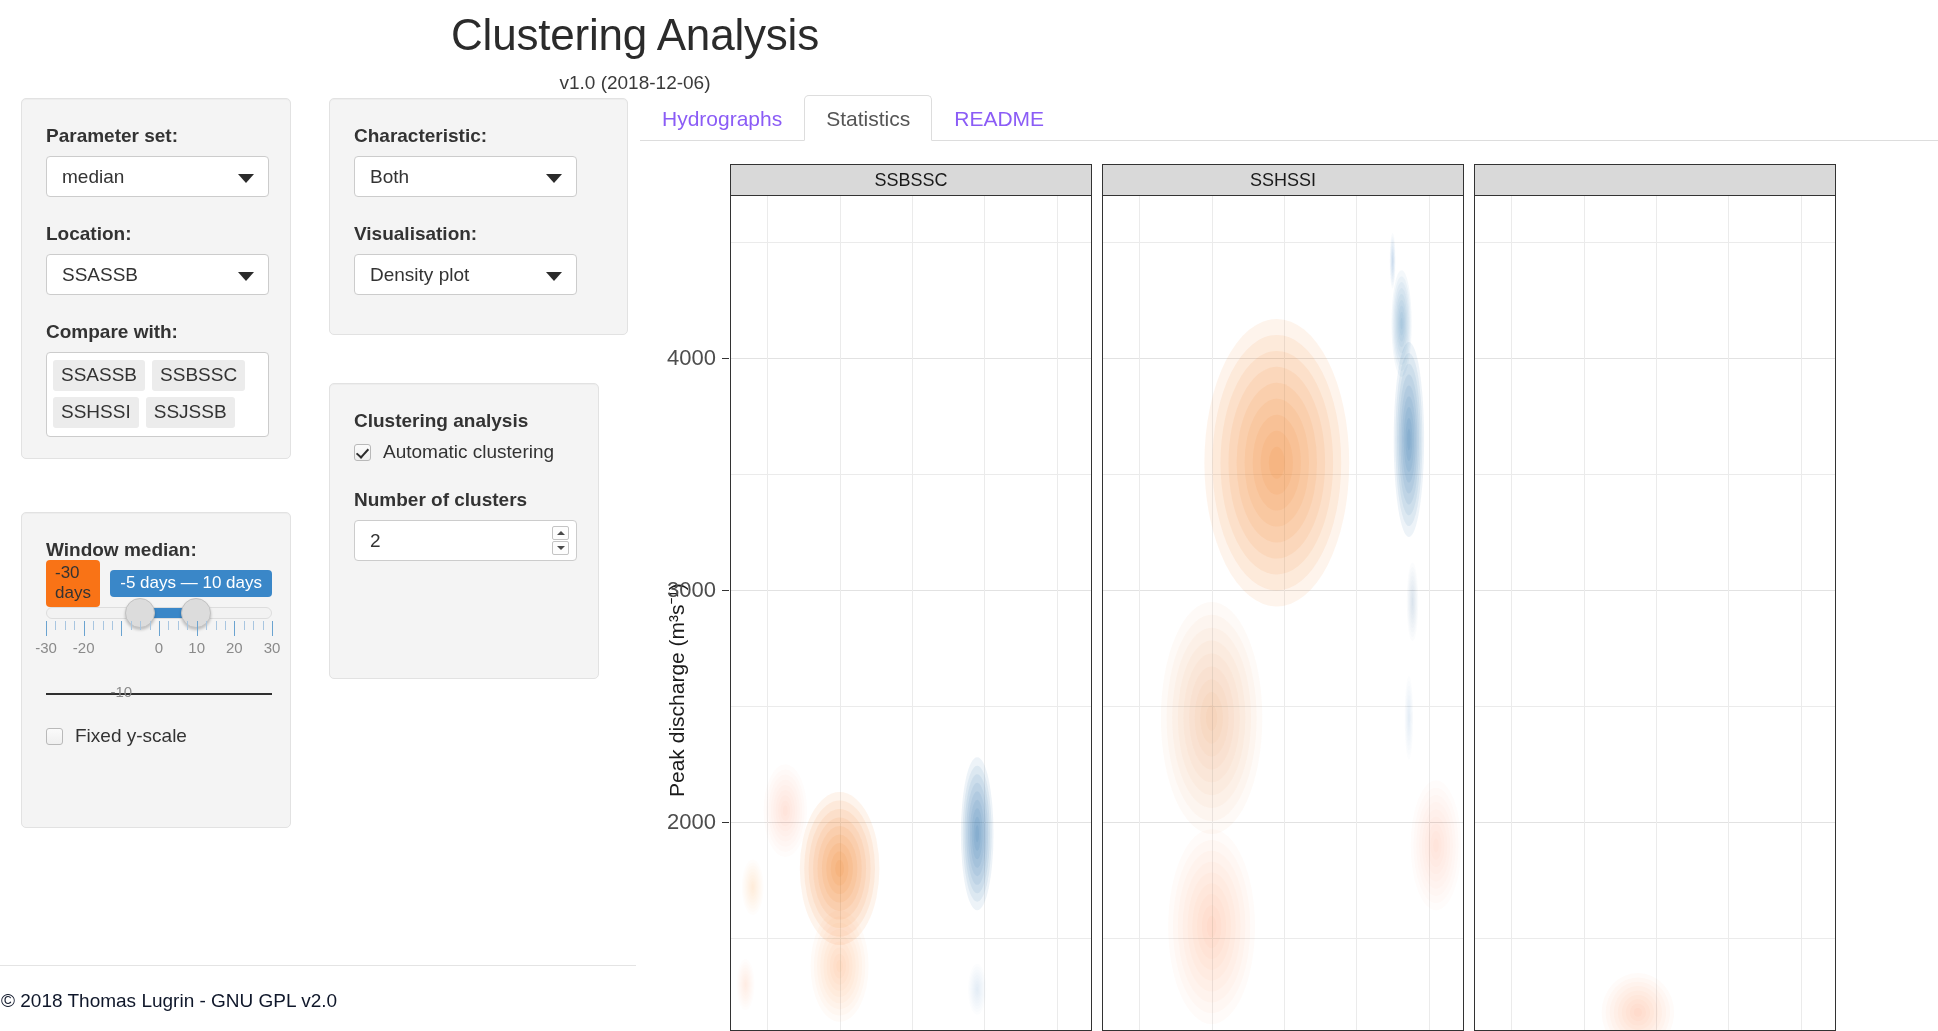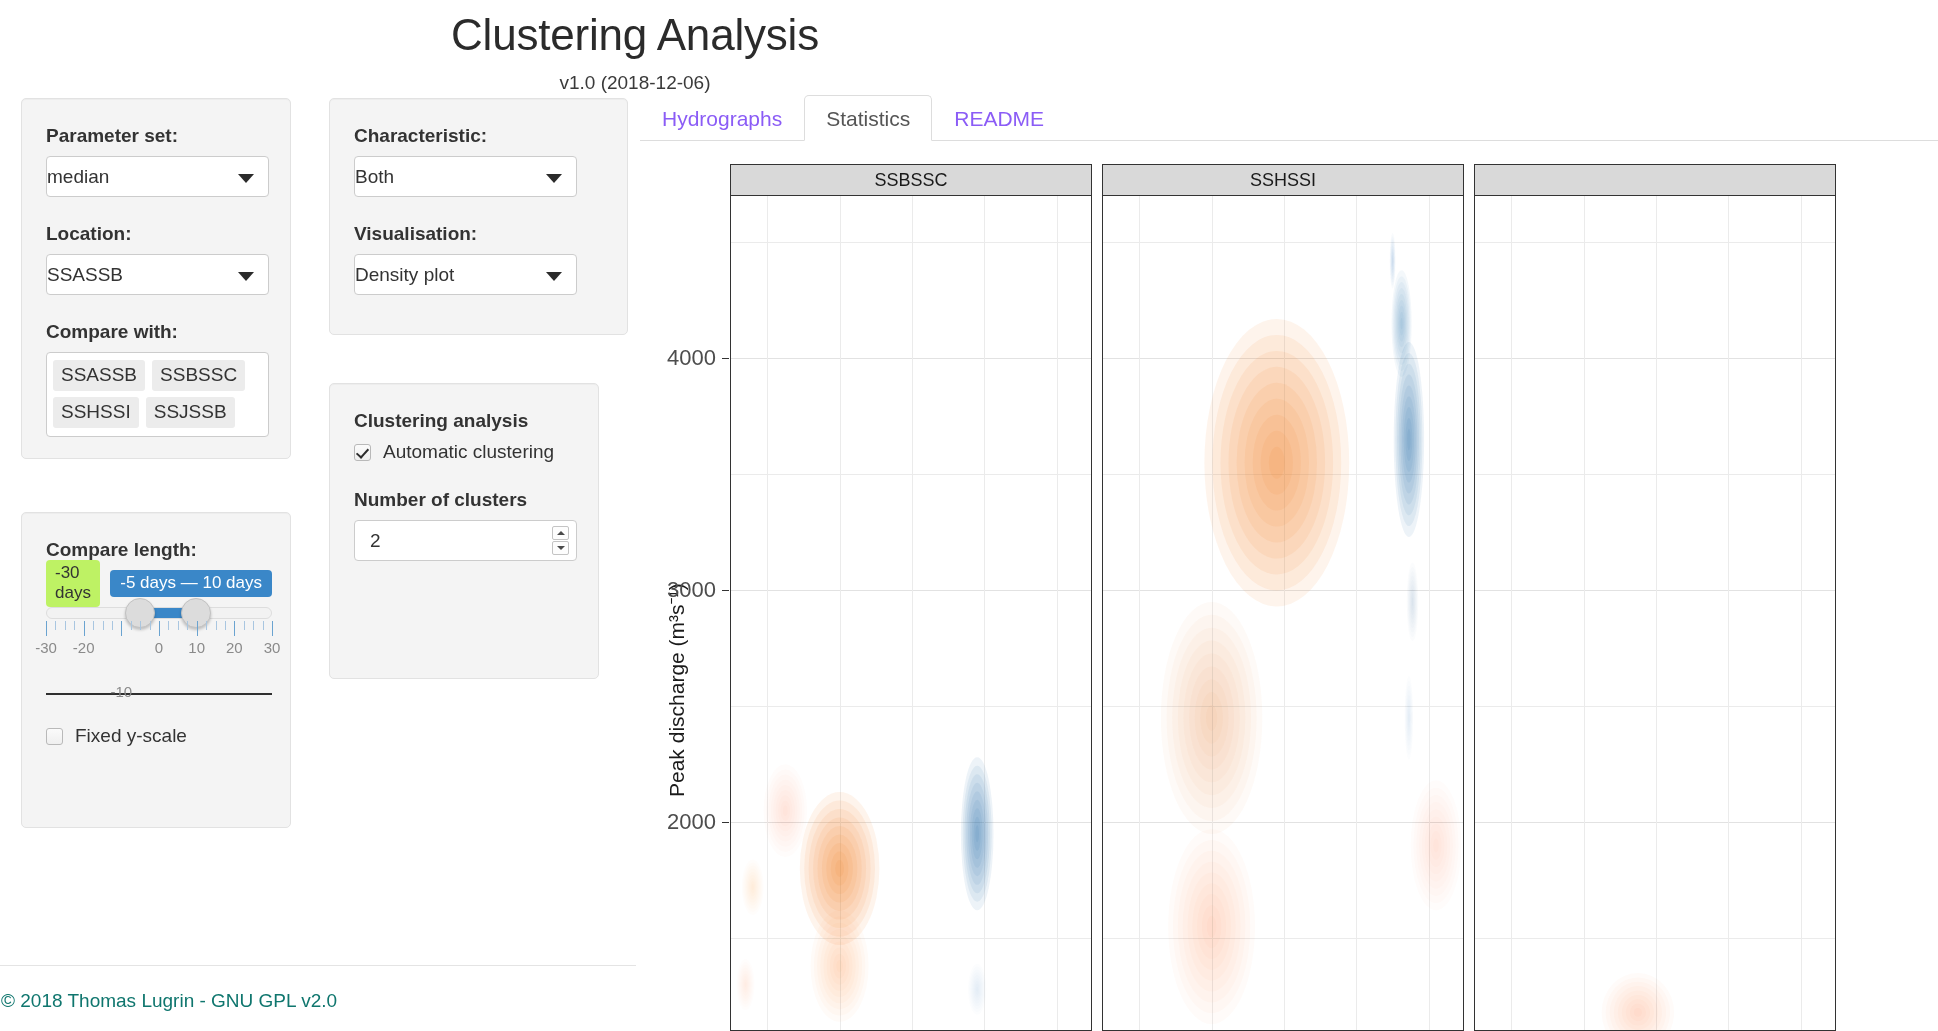--- a/index.html
+++ b/index.html
@@ -43,20 +43,21 @@
     margin: 0 0 9px 0;
   }
 
   .select-box {
     position: relative;
     width: 223px; height: 41px;
     background: #ffffff;
     border: 1px solid #cccccc;
     border-radius: 4px;
     display: flex; align-items: center;
+    padding-left: 15px;
     font-size: 19px; color: #333;
   }
   .select-box .caret {
     position: absolute; right: 14px; top: 50%;
     width: 0; height: 0;
     margin-top: -3px;
     border-left: 8px solid transparent;
     border-right: 8px solid transparent;
     border-top: 9px solid #2b2b2b;
   }
@@ -80,21 +81,21 @@
     padding: 3px 8px 4px 8px;
     font-size: 19px;
     color: #333;
     line-height: 1.25;
   }
 
   
   .slider-wrap { width: 226px; margin-top: 2px; position: relative; }
   .slider-labels { display: flex; align-items: center; gap: 10px; height: 26px; }
   .slider-min {
-    background: #bef264; color: #333; border-radius: 4px;
+    background: #f97316; color: #333; border-radius: 4px;
     font-size: 17px; padding: 3px 9px 4px 9px;
   }
   .slider-val {
     background: #3a87c8; color: #ffffff; border-radius: 4px;
     font-size: 17px; padding: 3px 10px 4px 10px; white-space: nowrap;
   }
   .slider-track {
     position: relative; margin-top: 11px;
     height: 12px; border-radius: 6px;
     background: #f2f2f2; border: 1px solid #ddd;
@@ -162,21 +163,21 @@
   .spin i {
     position: absolute; left: 50%; top: 50%; width: 0; height: 0;
     border-left: 4px solid transparent; border-right: 4px solid transparent;
   }
   .spin .up i    { margin: -2px 0 0 -4px; border-bottom: 4px solid #4a4a4a; }
   .spin .down i  { margin: -2px 0 0 -4px; border-top: 4px solid #4a4a4a; }
 
   
   .footer { position: absolute; left: 0; top: 965px; width: 632px; }
   .footer hr { border: 0; border-top: 1px solid #e4e4e4; margin: 0 0 24px 0; width: 636px; }
-  .footer-text { font-size: 19px; color: #0f766e; padding-left: 1px; }
+  .footer-text { font-size: 19px; color: #0f172a; padding-left: 1px; }
 
   
   .main { position: absolute; left: 640px; top: 98px; width: 1298px; height: 933px; }
 
   .tabs { position: relative; height: 43px; display: flex; align-items: flex-end; }
   .tabline {
     position: absolute; left: 0; right: 0; bottom: 0;
     border-bottom: 1px solid #dddddd;
   }
   .tab {
@@ -252,21 +253,21 @@
           <span class="tag">SSASSB</span>
           <span class="tag">SSBSSC</span>
           <span class="tag">SSHSSI</span>
           <span class="tag">SSJSSB</span>
         </div>
       </div>
     </div>
 
     <div class="well well-shadow" id="well-window">
       <div class="inner-pad">
-        <div class="field-label">Compare length:</div>
+        <div class="field-label">Window median:</div>
 
         <div class="slider-wrap">
           <div class="slider-labels">
             <span class="slider-min">-30 days</span>
             <span class="slider-val">-5 days — 10 days</span>
           </div>
           <div class="slider-track">
             <div class="slider-fill" style="left: 41.6667%; right: 33.3333%;"></div>
             <div class="slider-handle" id="handle-lo" style="left: 41.6667%;"></div>
             <div class="slider-handle" id="handle-hi" style="left: 66.6667%;"></div>

